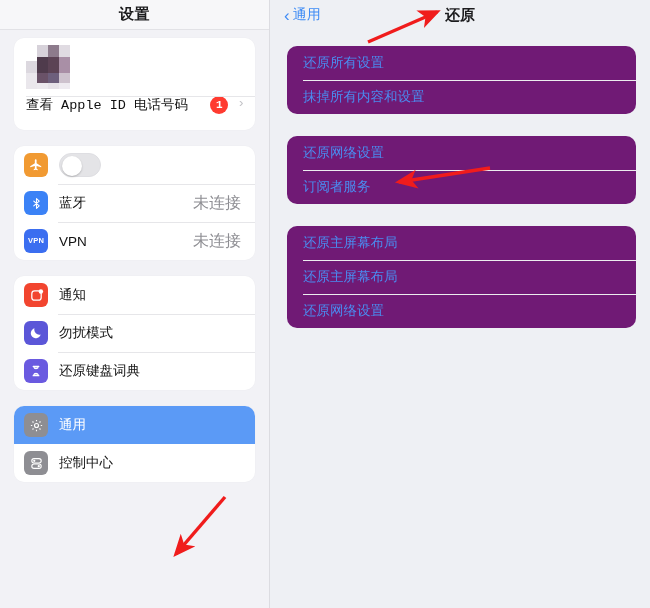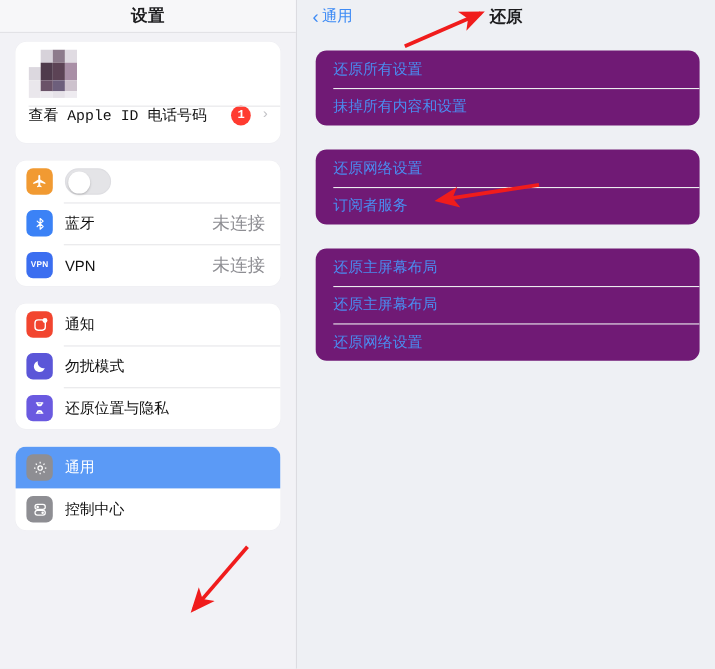--- a/index.html
+++ b/index.html
@@ -237,21 +237,21 @@
           </span>
           <span class="sb-label">勿扰模式</span>
         </div>
 
         <div class="sb-row">
           <span class="sb-icon" style="background:#6a5ae0;">
             <svg width="14" height="14" viewBox="0 0 24 24" fill="none" stroke="#fff" stroke-width="1.9" stroke-linecap="round">
                 <path d="M7 4h10M7 20h10M8 4c0 4 8 4 8 0M8 20c0-4 8-4 8 0M8.6 5.5c0 3.5 6.8 3.5 6.8 0M8.6 18.5c0-3.5 6.8-3.5 6.8 0"></path>
               </svg>
           </span>
-          <span class="sb-label">还原位置与隐私</span>
+          <span class="sb-label">还原键盘词典</span>
         </div>
       </div>
 
       <div class="sb-group sel-group">
 
         <div class="sb-row selected">
           <span class="sb-icon" style="background:#8e8e93;">
             <svg width="15" height="15" viewBox="0 0 24 24" fill="none" stroke="#fff" stroke-width="1.8">
                 <circle cx="12" cy="12" r="3.2"></circle>
                 <path d="M12 3v2.2M12 18.8V21M21 12h-2.2M5.2 12H3M18.4 5.6l-1.6 1.6M7.2 16.8l-1.6 1.6M18.4 18.4l-1.6-1.6M7.2 7.2L5.6 5.6"></path>

